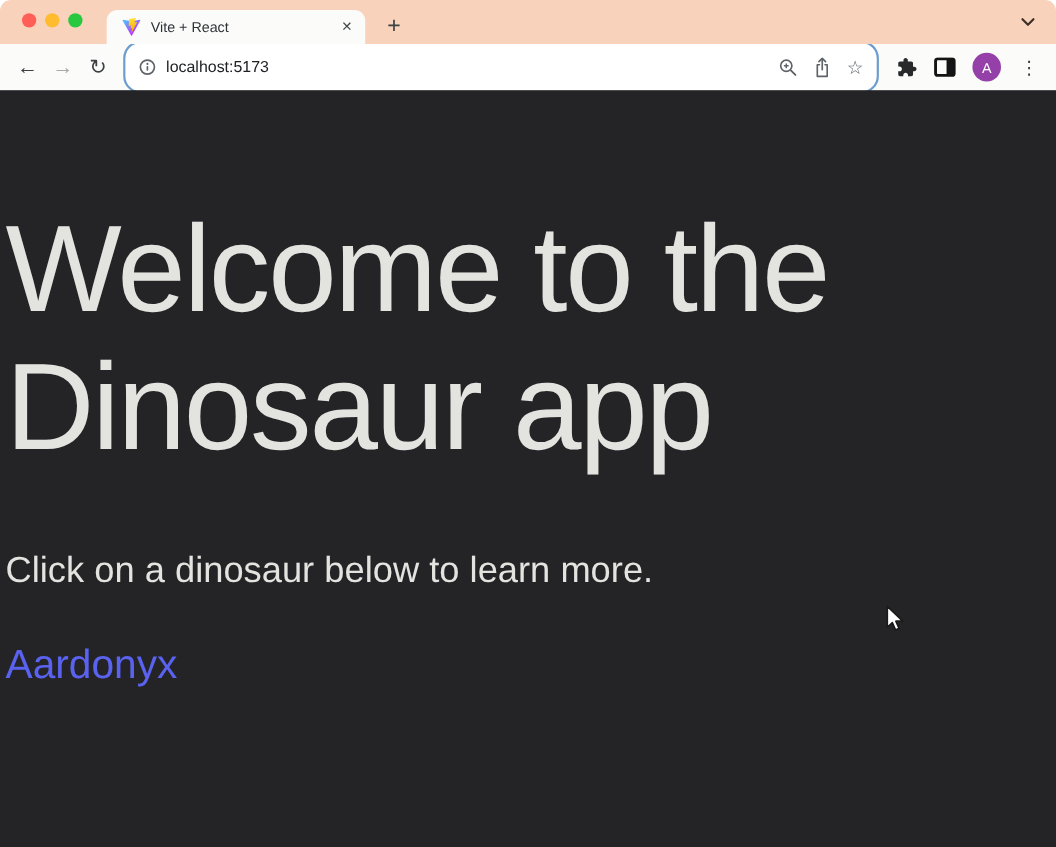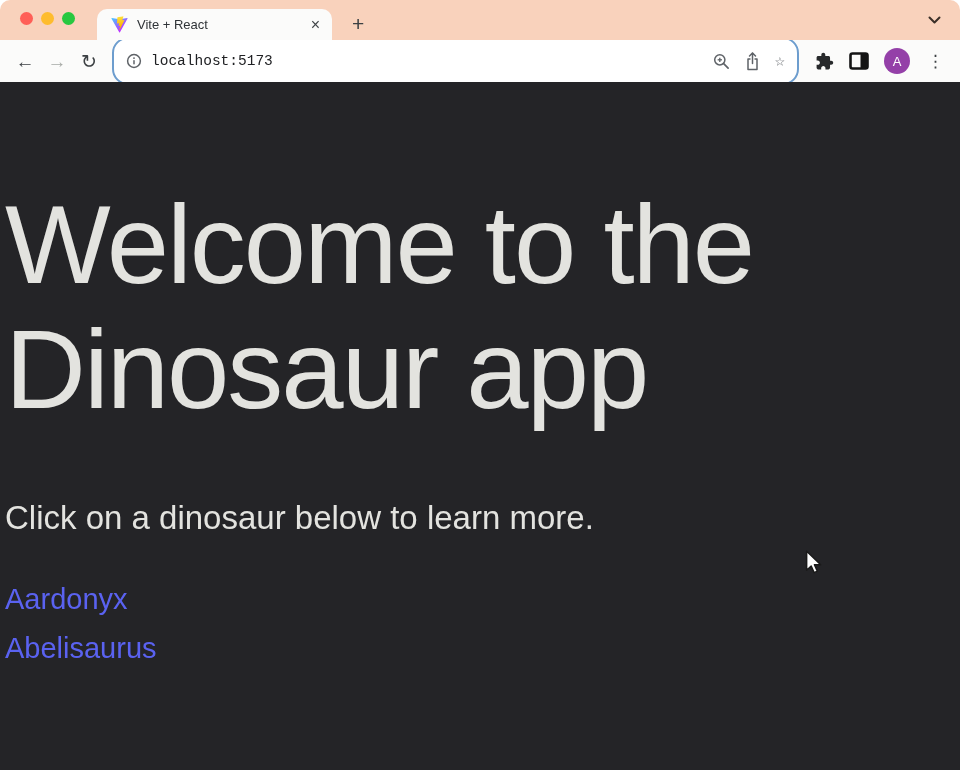--- a/index.html
+++ b/index.html
@@ -30,21 +30,21 @@
   
   .toolbar {
     height:42px; background:var(--toolbar,#fbfbfa); flex-shrink:0;
     display:flex; align-items:center; padding:0 10px; gap:2px;
   }
   .navbtn { width:30px; text-align:center; font-size:19px; line-height:1; color:#3c4043; }
   .navbtn.disabled { color:#a7aaa6; }
   .omnibox {
     flex:1; height:48px; margin:0 8px 0 6px; background:#ffffff;
     border:2px solid var(--omnibox-border,#6d9dce); border-radius:16px;
-    display:flex; align-items:center; padding:0 12px; gap:9px; min-width:0;font-family:Liberation Mono, monospace;
+    display:flex; align-items:center; padding:0 12px; gap:9px; min-width:0;
   }
   .url { flex:1; font-size:14.5px; color:#202124; white-space:nowrap; overflow:hidden; }
   .obx-right { display:flex; align-items:center; gap:15px; }
   .glyph-star { font-size:17px; line-height:1; color:#5f6368; }
   .ext-area { display:flex; align-items:center; gap:15px; margin:0 4px 0 6px; }
   .avatar {
     width:26px; height:26px; border-radius:50%; background:var(--avatar,#9440a8);
     color:#fff; font-size:13px; display:flex; align-items:center; justify-content:center;
   }
   .menu-dots { font-size:17px; line-height:1; color:#3c4043; padding:0 2px; }
@@ -54,21 +54,21 @@
     flex:1; background:var(--page-bg,#242427); color:var(--page-text,#e3e3df);
     padding:0 5px; position:relative; overflow:hidden;
   }
   .content h1 {
     margin-top:100px; font-size:112px; font-weight:400; line-height:1.116;
     letter-spacing:-2px; max-width:940px; color:var(--page-text,#e3e3df);
   }
   .subtitle { margin-top:63px; font-size:33px; line-height:1.4; font-weight:400; }
   .dino-links { margin-top:43px; }
   .dino-links a {
-    display:block; width:max-content; font-size:29px; line-height:1.1;
+    display:block; width:max-content; font-size:37px; line-height:1.1;
     margin-bottom:17px; color:var(--link,#5a62f0); text-decoration:none;
   }
   .cursor { position:absolute; left:803px; top:468px; pointer-events:none; }
 </style>
 </head>
 <body>
 
 <div class="window">
 
   <div class="tabstrip">
@@ -146,21 +146,20 @@
       </div>
       <span class="menu-dots">⋮</span>
     </div>
   </div>
 
   <div class="content">
     <h1>Welcome to the Dinosaur app</h1>
     <p class="subtitle">Click on a dinosaur below to learn more.</p>
     <div class="dino-links">
       <a href="#">Aardonyx</a>
-      <a href="#">Abelisaurus</a>
     </div>
 
     <svg class="cursor" width="22" height="24" viewBox="0 0 14 18" aria-hidden="true">
       <path d="M1.5 1 L1.5 15.2 L4.9 12 L7.1 17 L9.5 15.9 L7.3 11 L12 11 Z" fill="#ffffff" stroke="#1a1a1a" stroke-width="1.1" stroke-linejoin="round"></path>
     </svg>
   </div>
 
 </div>
 
 </body></html>

